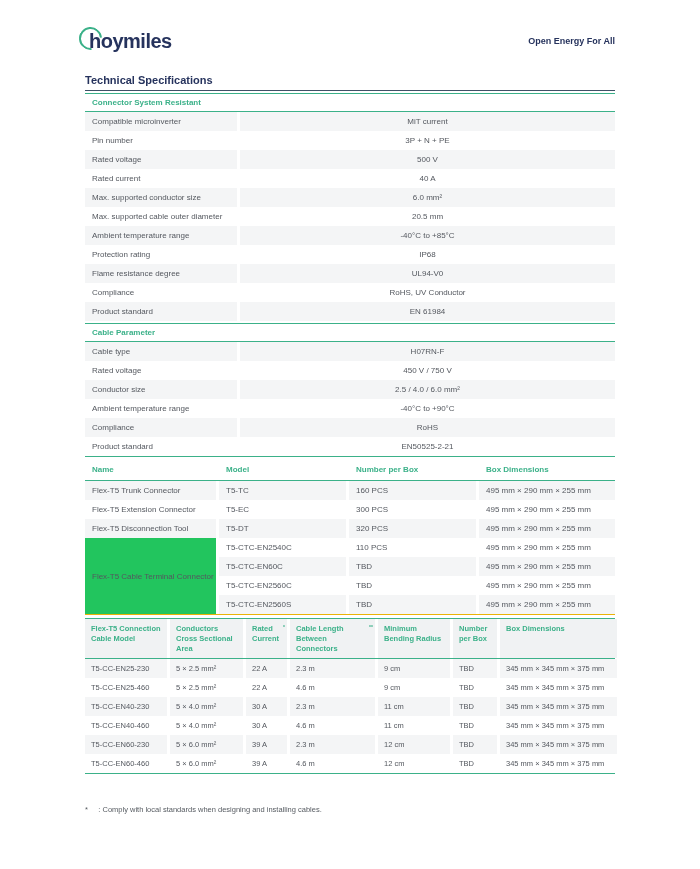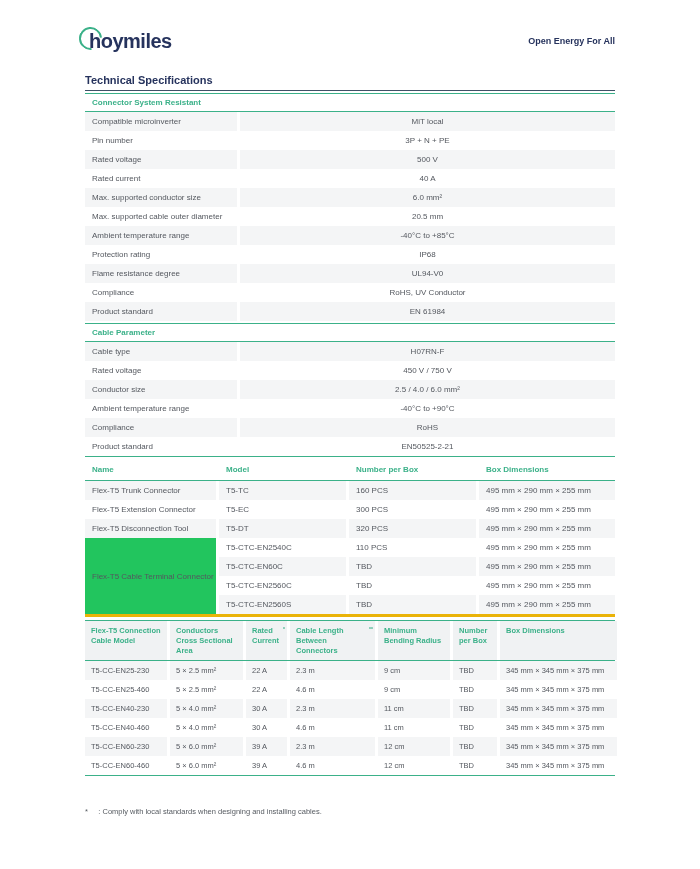--- a/index.html
+++ b/index.html
@@ -62,21 +62,21 @@
   .ogroup {
     display:grid; grid-template-columns:131px 127px 127px 136px; column-gap:3px;
     grid-template-rows:repeat(4,19px);
   }
   .gname {
     grid-row:1/5; grid-column:1; background:#22c55e;
     display:flex; align-items:center; padding-left:7px; font-size:8px;
   }
   .gc { display:flex; align-items:center; padding-left:7px; font-size:8px; }
   .gc.shade { background:#f4f5f6; }
-  .ot-bottom { border-bottom:3px solid #eab308; }
+  .ot-bottom { border-bottom:1px solid #eab308; }
 
   
   .ct { margin-top:3px; border-top:1px solid #3bb189; }
   .ct-head {
     display:grid; grid-template-columns:82px 73px 41px 85px 72px 44px 117px; column-gap:3px;
     border-bottom:1px solid #3bb189;
   }
   .ct-head .hc {
     background:#f0f2f3; font-size:7.5px; font-weight:bold; color:#3bb189;
     padding:5px 2px 5px 6px; display:flex; align-items:flex-start; line-height:1.3;
@@ -103,21 +103,21 @@
     <div class="tagline">Open Energy For All</div>
   </div>
 
   <div class="sec-title ts-title">Technical Specifications</div>
 
   <div>
     <div class="band">Connector System Resistant</div>
     <div class="srow odd">
         <div class="sl">Compatible microinverter</div>
         <div class="gut"></div>
-        <div class="sv">MiT local</div>
+        <div class="sv">MiT current</div>
       </div>
     <div class="srow">
         <div class="sl">Pin number</div>
         <div class="gut"></div>
         <div class="sv">3P + N + PE</div>
       </div>
     <div class="srow odd">
         <div class="sl">Rated voltage</div>
         <div class="gut"></div>
         <div class="sv">500 V</div>

